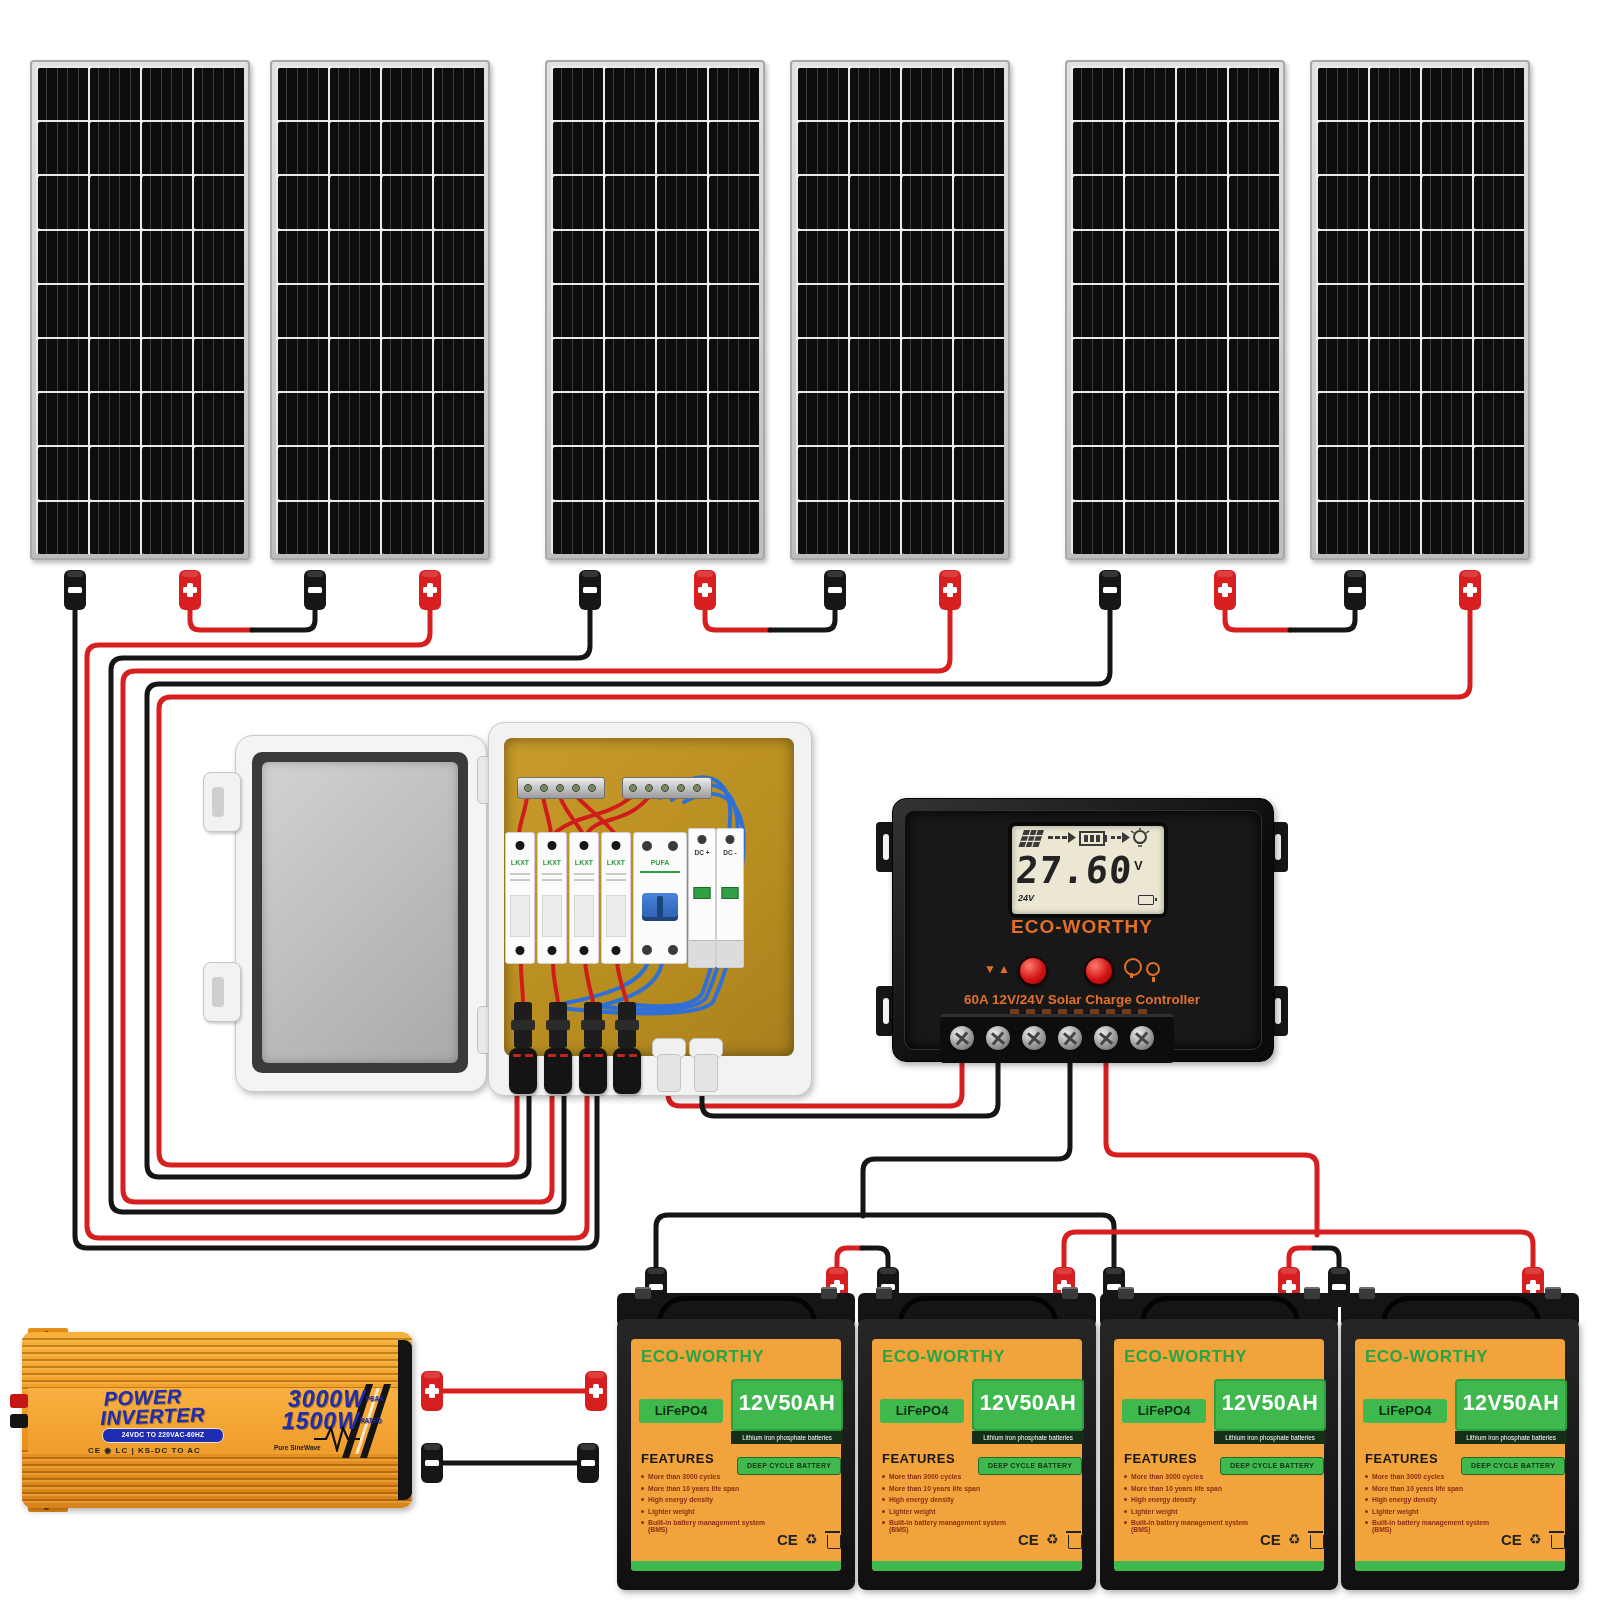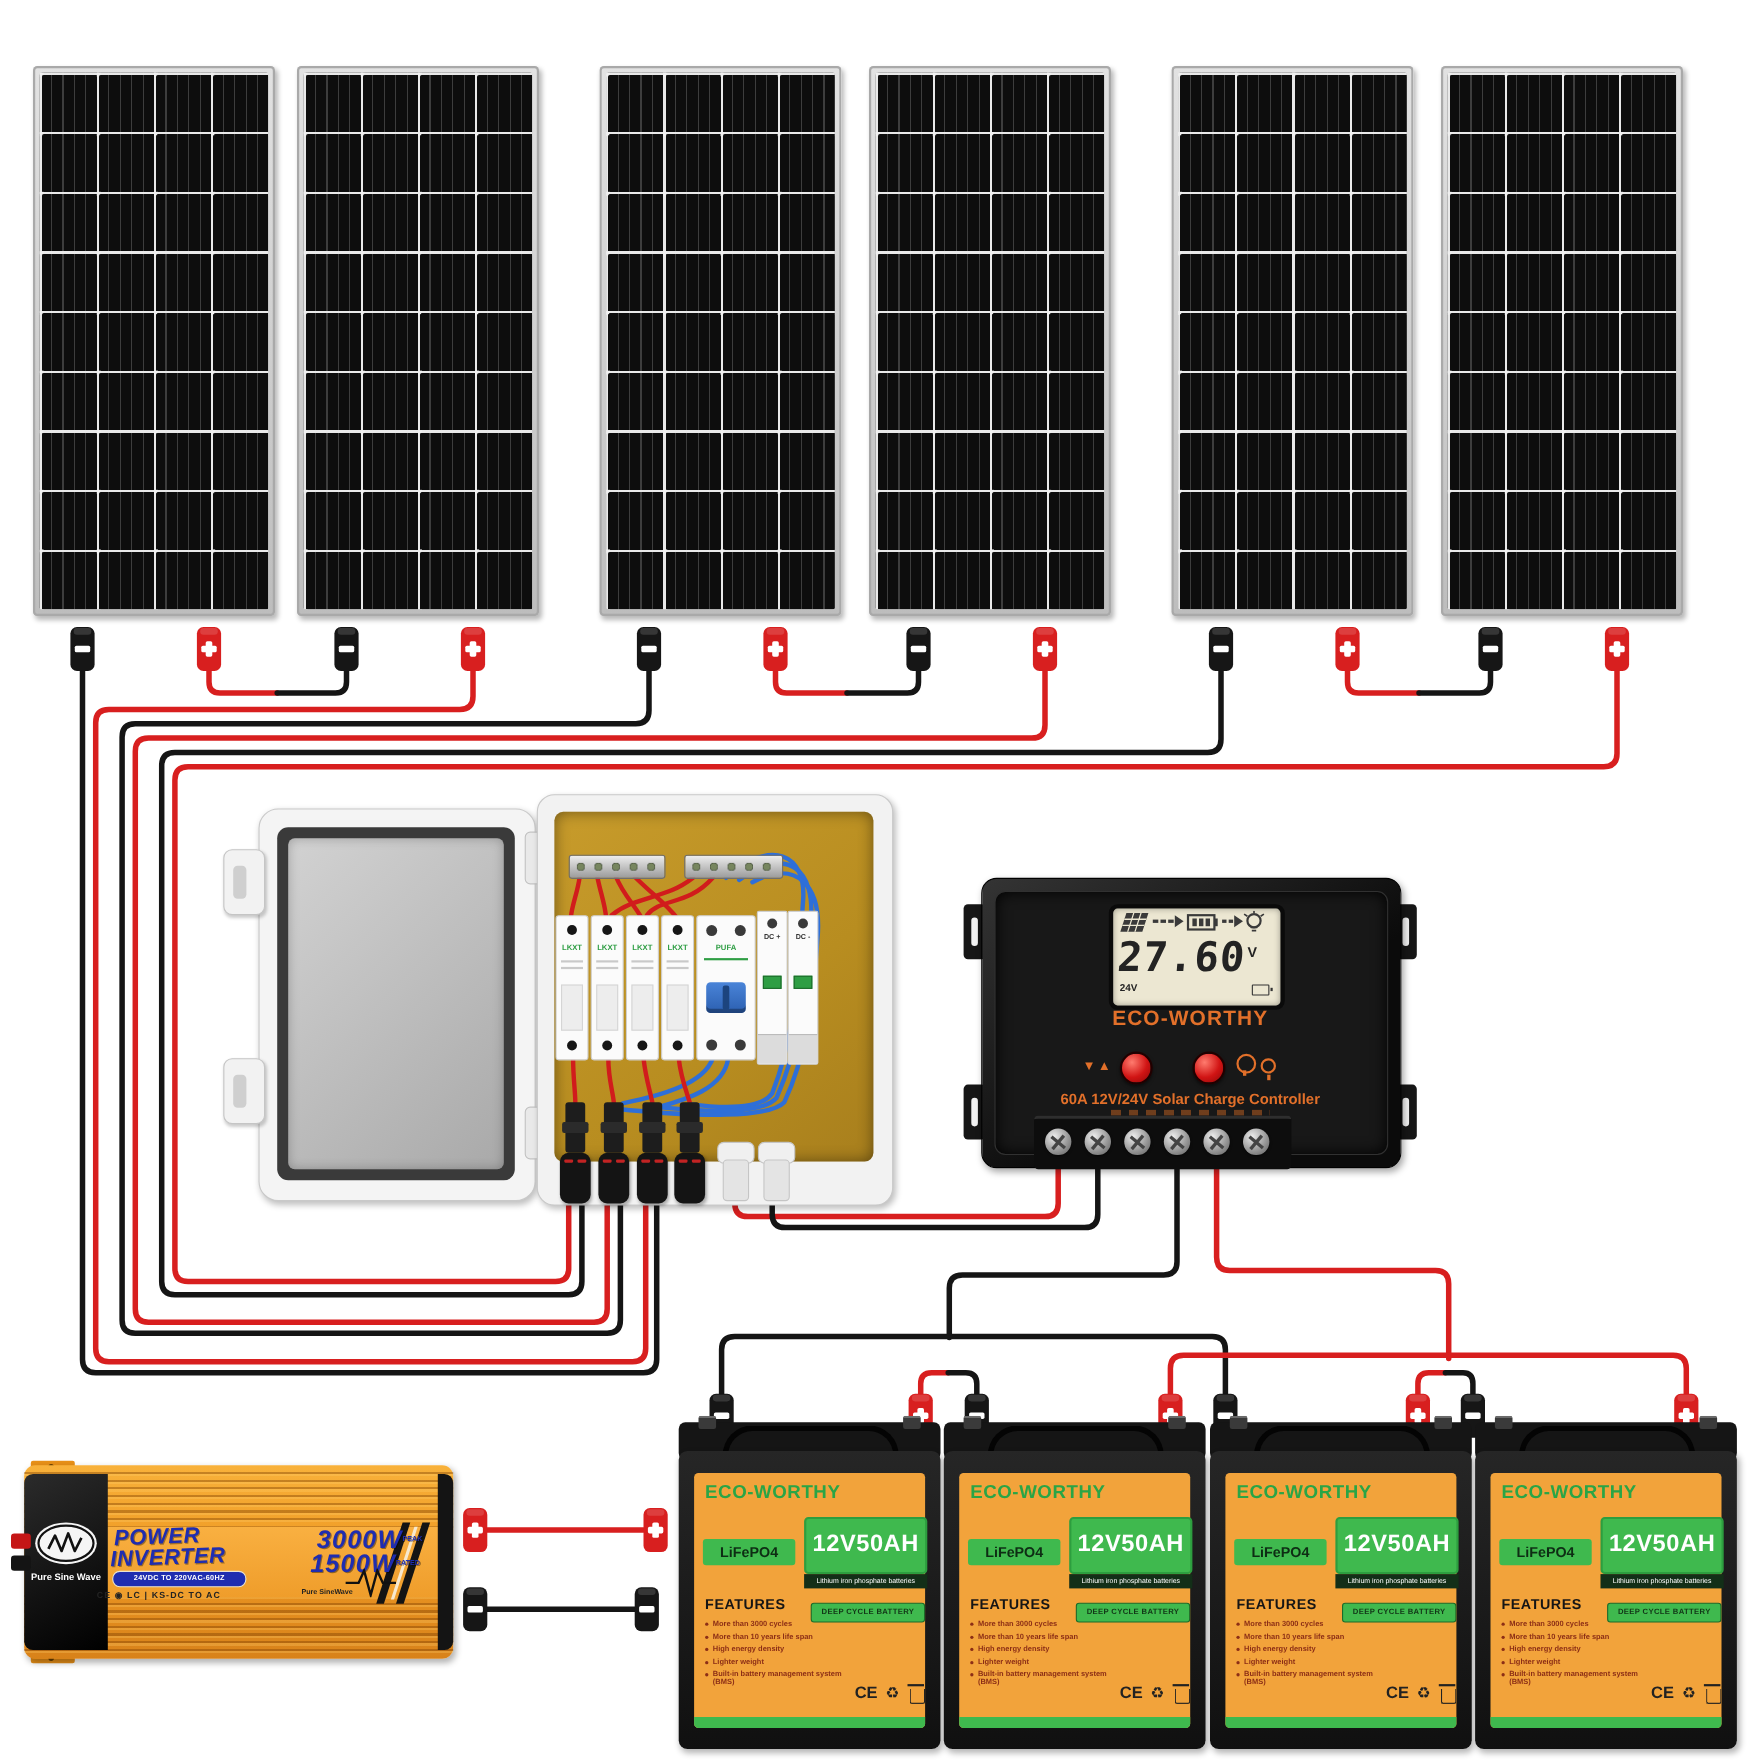--- a/index.html
+++ b/index.html
@@ -80,21 +80,21 @@
       background:linear-gradient(145deg,#343434,#0b0b0b 60%);border:1px solid #000;
       box-shadow:2px 3px 7px rgba(0,0,0,.35);}
   #ctl-face{left:904px;top:810px;width:356px;height:238px;border-radius:10px;z-index:11;
       background:#181818;border:1px solid #313131;box-shadow:inset 0 0 14px #000;}
   #lcd{left:1008px;top:822px;width:152px;height:88px;background:var(--lcd);border:4px solid #0a0a0a;
       border-radius:8px;z-index:12;box-shadow:inset 0 0 6px rgba(0,0,0,.35);}
   #lcd-digits{left:1016px;top:848px;width:112px;height:46px;z-index:13;color:#232323;
       font-family:"DejaVu Sans Mono",monospace;font-size:37px;font-weight:800;transform:skewX(-5deg);
       letter-spacing:1px;line-height:46px;text-align:center;}
   #lcd-unit{left:1134px;top:858px;z-index:13;color:#232323;font-size:13px;font-weight:800;}
-  #lcd-mode{left:1018px;top:893px;z-index:13;color:#232323;font-size:9px;font-weight:800;}
+  #lcd-mode{left:1018px;top:893px;z-index:13;color:#232323;font-size:9px;font-weight:800;font-style:italic;}
   #lcd-batt{left:1138px;top:895px;width:14px;height:8px;border:1.5px solid #333;border-radius:1px;z-index:13;}
   #lcd-batt::after{content:"";position:absolute;right:-4px;top:1.5px;width:2px;height:3px;background:#333;}
   #ctl-brand{left:904px;top:916px;width:356px;text-align:center;z-index:12;color:var(--accent);
       font-size:19px;font-weight:800;letter-spacing:1px;}
   #ctl-updown{left:984px;top:962px;z-index:12;color:var(--accent);font-size:12px;letter-spacing:2px;}
   .ctl-btn{width:26px;height:26px;border-radius:50%;z-index:12;
       background:radial-gradient(circle at 35% 30%,#ff7b6e,#d11414 55%,#8e0808);
       border:2px solid #200000;box-shadow:0 2px 3px rgba(0,0,0,.5);}
   .lampico{width:14px;height:14px;border:2px solid var(--accent);border-radius:50%;z-index:12;}
   .lampico::after{content:"";position:absolute;left:4px;top:13px;width:3px;height:5px;background:var(--accent);}
@@ -476,29 +476,20 @@
   <div class="inv-flange" style="top:-4px;"></div>
   <div class="inv-flange" style="top:170px;"></div>
   <div id="inv-body"></div>
   <div class="inv-ribs" style="top:6px;"></div>
   <div class="inv-ribs" style="top:118px;"></div>
   <div id="inv-face"></div>
   <div class="inv-slash" style="left:332px;"></div>
   <div class="inv-wslash" style="left:344px;"></div>
   <div class="inv-slash" style="left:350px;"></div>
   <div id="inv-rcap"></div>
-  <div id="inv-lcap">
-    <div id="inv-oval">
-      <svg width="56" height="38" viewBox="0 0 56 38">
-        <ellipse cx="28" cy="19" rx="25" ry="16" fill="none" stroke="#111" stroke-width="2"></ellipse>
-        <path d="M12,24 L18,12 L24,26 L30,10 L36,26 L42,14" fill="none" stroke="#111" stroke-width="2.4" stroke-linejoin="round"></path>
-      </svg>
-    </div>
-    <div id="inv-logo-label">Pure Sine Wave</div>
-  </div>
   <div id="inv-title">
     <div>POWER</div>
     <div style="margin-left:-4px;">INVERTER</div>
   </div>
   <div id="inv-pill">24VDC TO 220VAC-60HZ</div>
   <div id="inv-cert">CE ◉ LC | KS-DC TO AC</div>
   <div class="inv-power" style="left:266px;top:54px;">
     <span>3000W</span><small>PEAK</small>
   </div>
   <div class="inv-power" style="left:260px;top:76px;">

